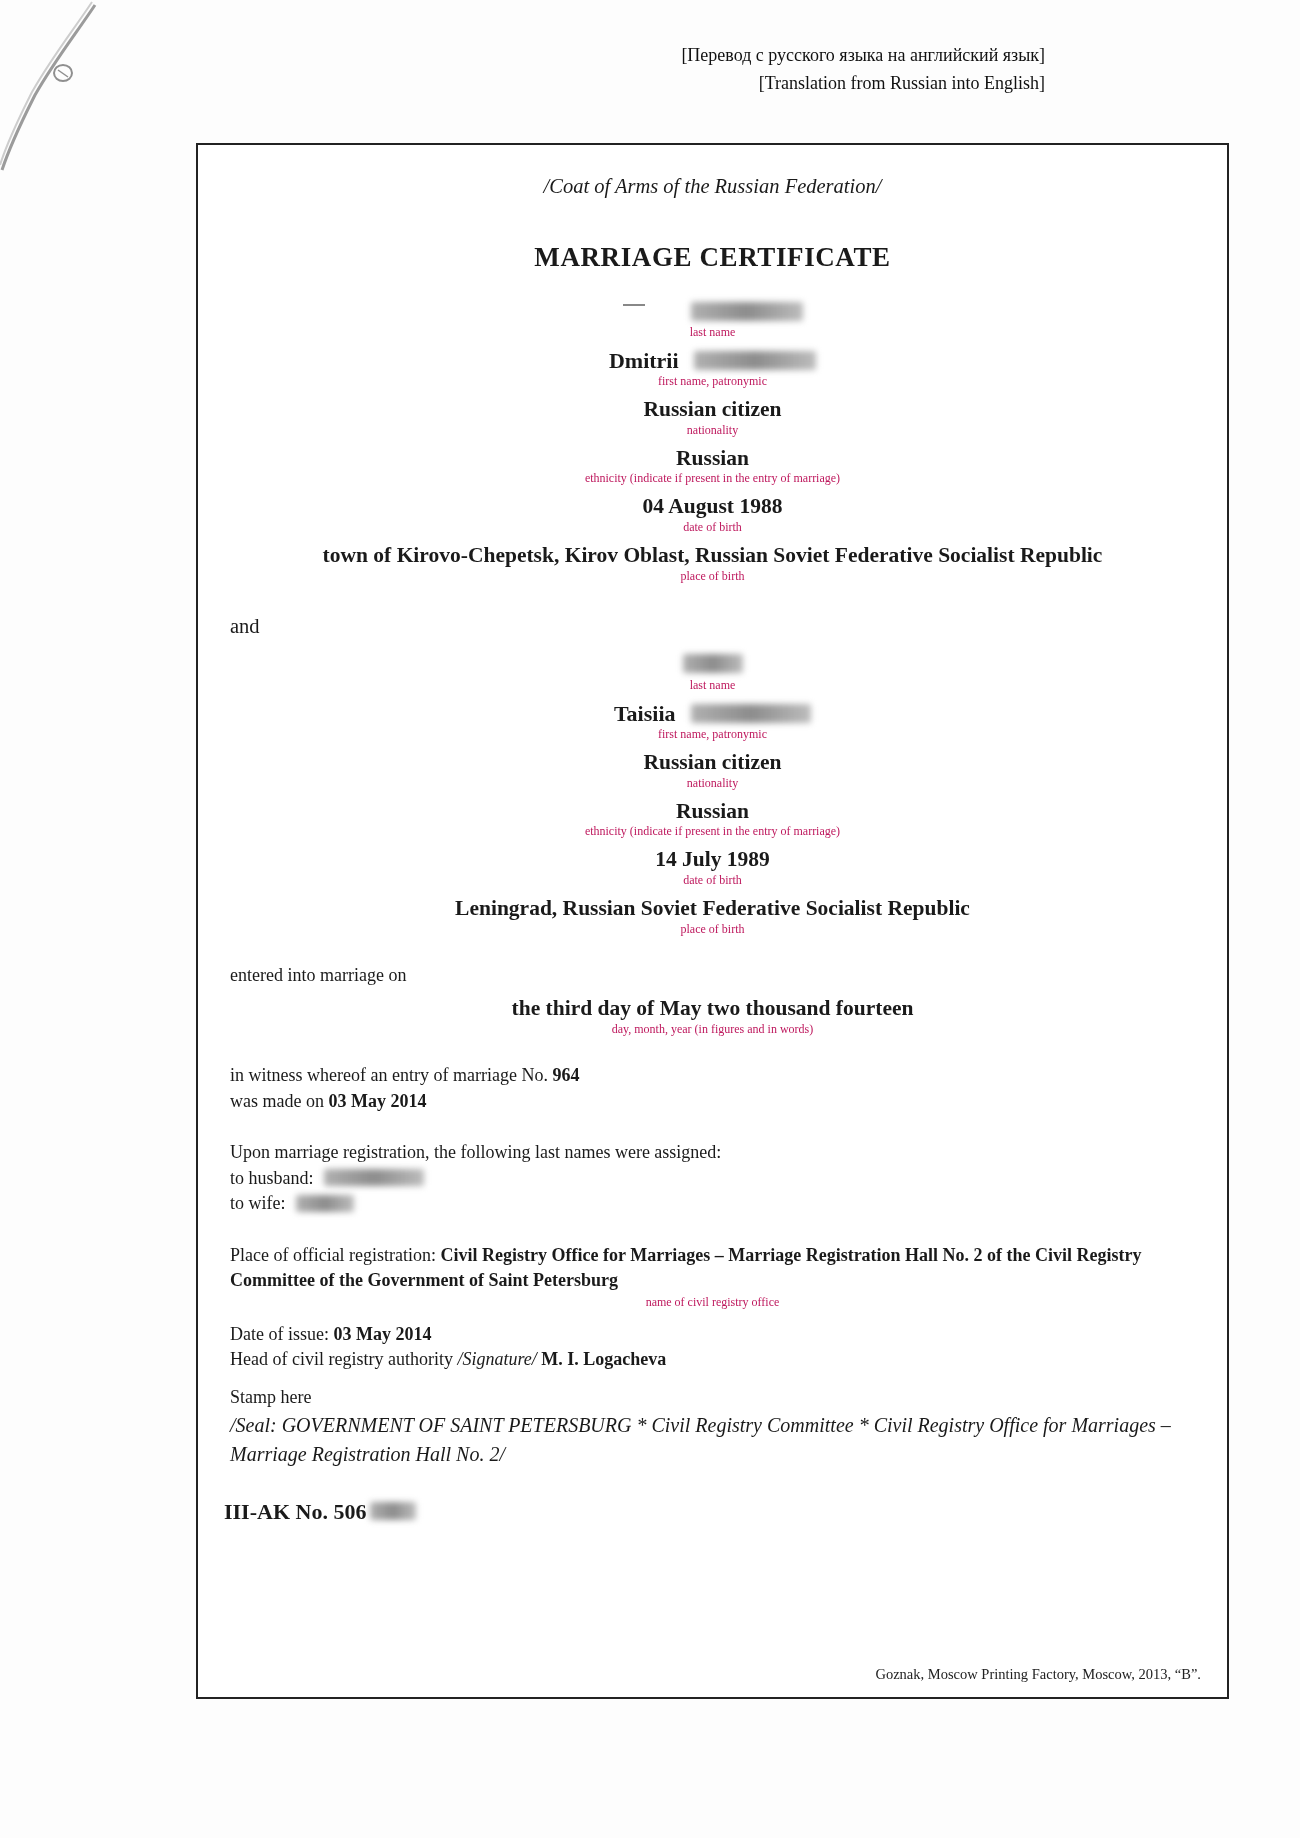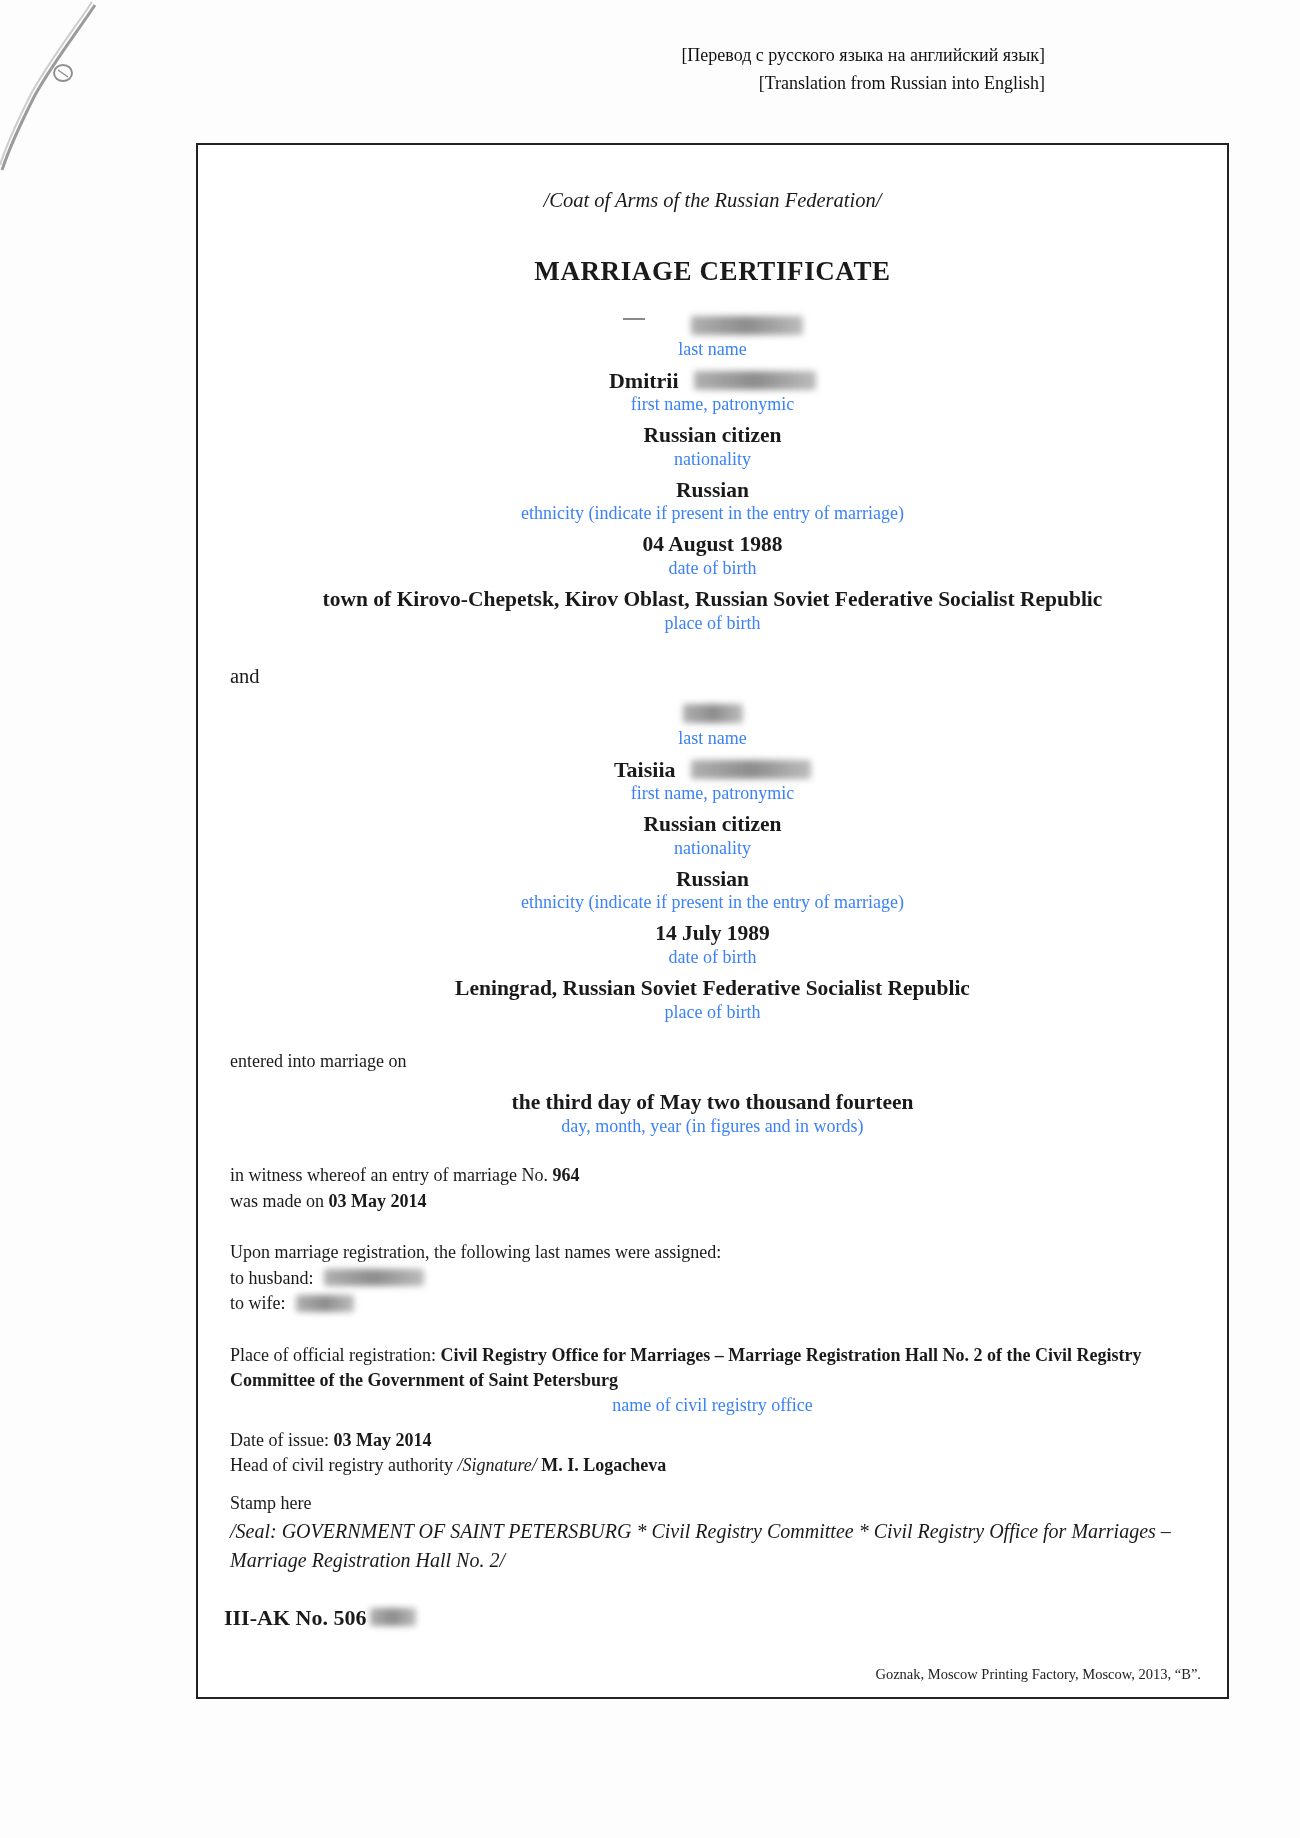--- a/index.html
+++ b/index.html
@@ -48,21 +48,21 @@
     left: 196px;
     top: 143px;
     width: 1033px;
     height: 1556px;
     border: 2px solid #222;
     box-sizing: border-box;
     background: #fff;
   }
 
   .inner {
-    padding: 32px 26px 0 26px;
+    padding: 18px 26px 0 26px;
     box-sizing: border-box;
     height: 100%;
     position: relative;
   }
 
   .center { text-align: center; }
 
   .coat {
     font-style: italic;
     font-size: 20.5px;
@@ -79,23 +79,23 @@
   .value {
     font-weight: bold;
     font-size: 21.5px;
     margin-top: 8px;
     line-height: 1.15;
   }
   .value.big {
     font-size: 22px;
   }
   .caption {
-    font-size: 18px;
+    font-size: 12px;
     margin-top: 1px;
-    color: #3b82f6;
+    color: #be185d;
   }
 
   .redacted {
     display: inline-block;
     vertical-align: middle;
     height: 19px;
     border-radius: 2px;
     background: linear-gradient(90deg, rgba(150,150,150,0.75), rgba(120,120,120,0.85), rgba(160,160,160,0.7));
     filter: blur(3px);
     position: relative;
@@ -229,21 +229,21 @@
 
       <div class="center value">14 July 1989</div>
       <div class="center caption">date of birth</div>
 
       <div class="center value">Leningrad, Russian Soviet Federative Socialist Republic</div>
       <div class="center caption">place of birth</div>
 
       <div class="section-gap"></div>
 
       <div class="left-text">entered into marriage on</div>
-      <div class="center value" style="margin-top:16px;">the third day of May two thousand fourteen</div>
+      <div class="center value" style="margin-top:8px;">the third day of May two thousand fourteen</div>
       <div class="center caption">day, month, year (in figures and in words)</div>
 
       <div class="section-gap"></div>
 
       <div class="left-text">
         <span>in witness whereof an entry of marriage No.</span>
         <b>964</b>
       </div>
       <div class="left-text">
         <span>was made on</span>

